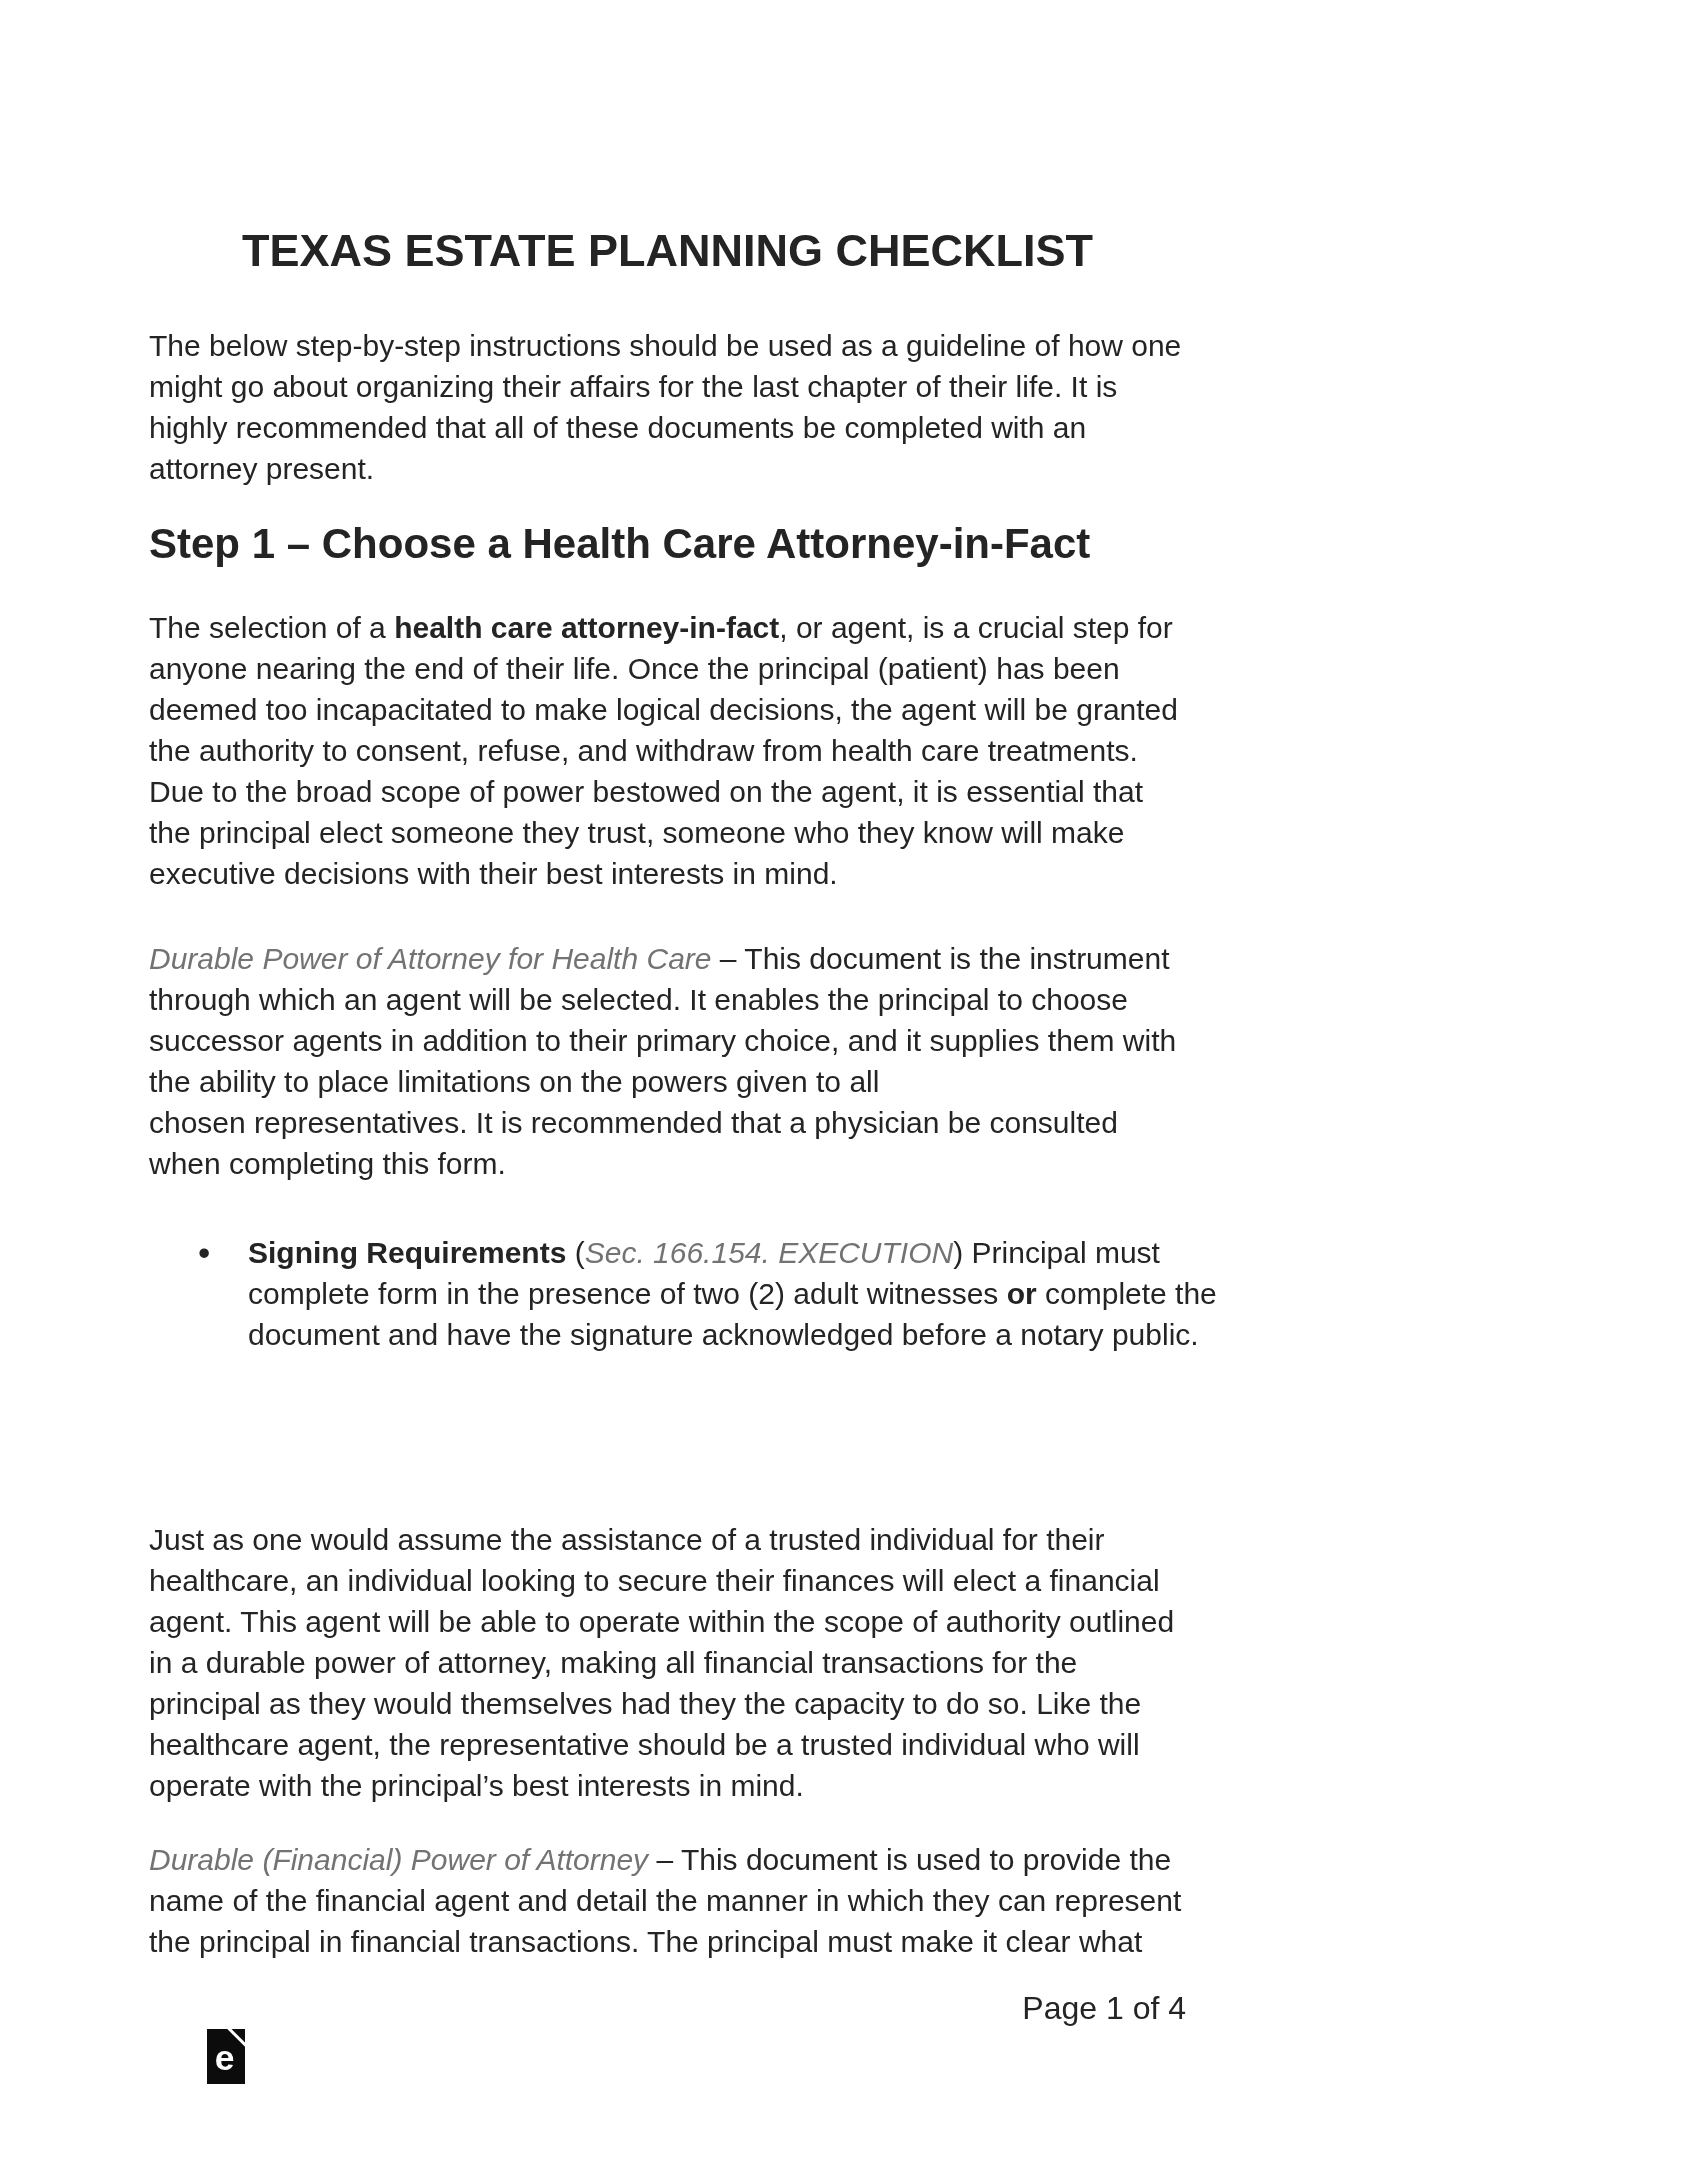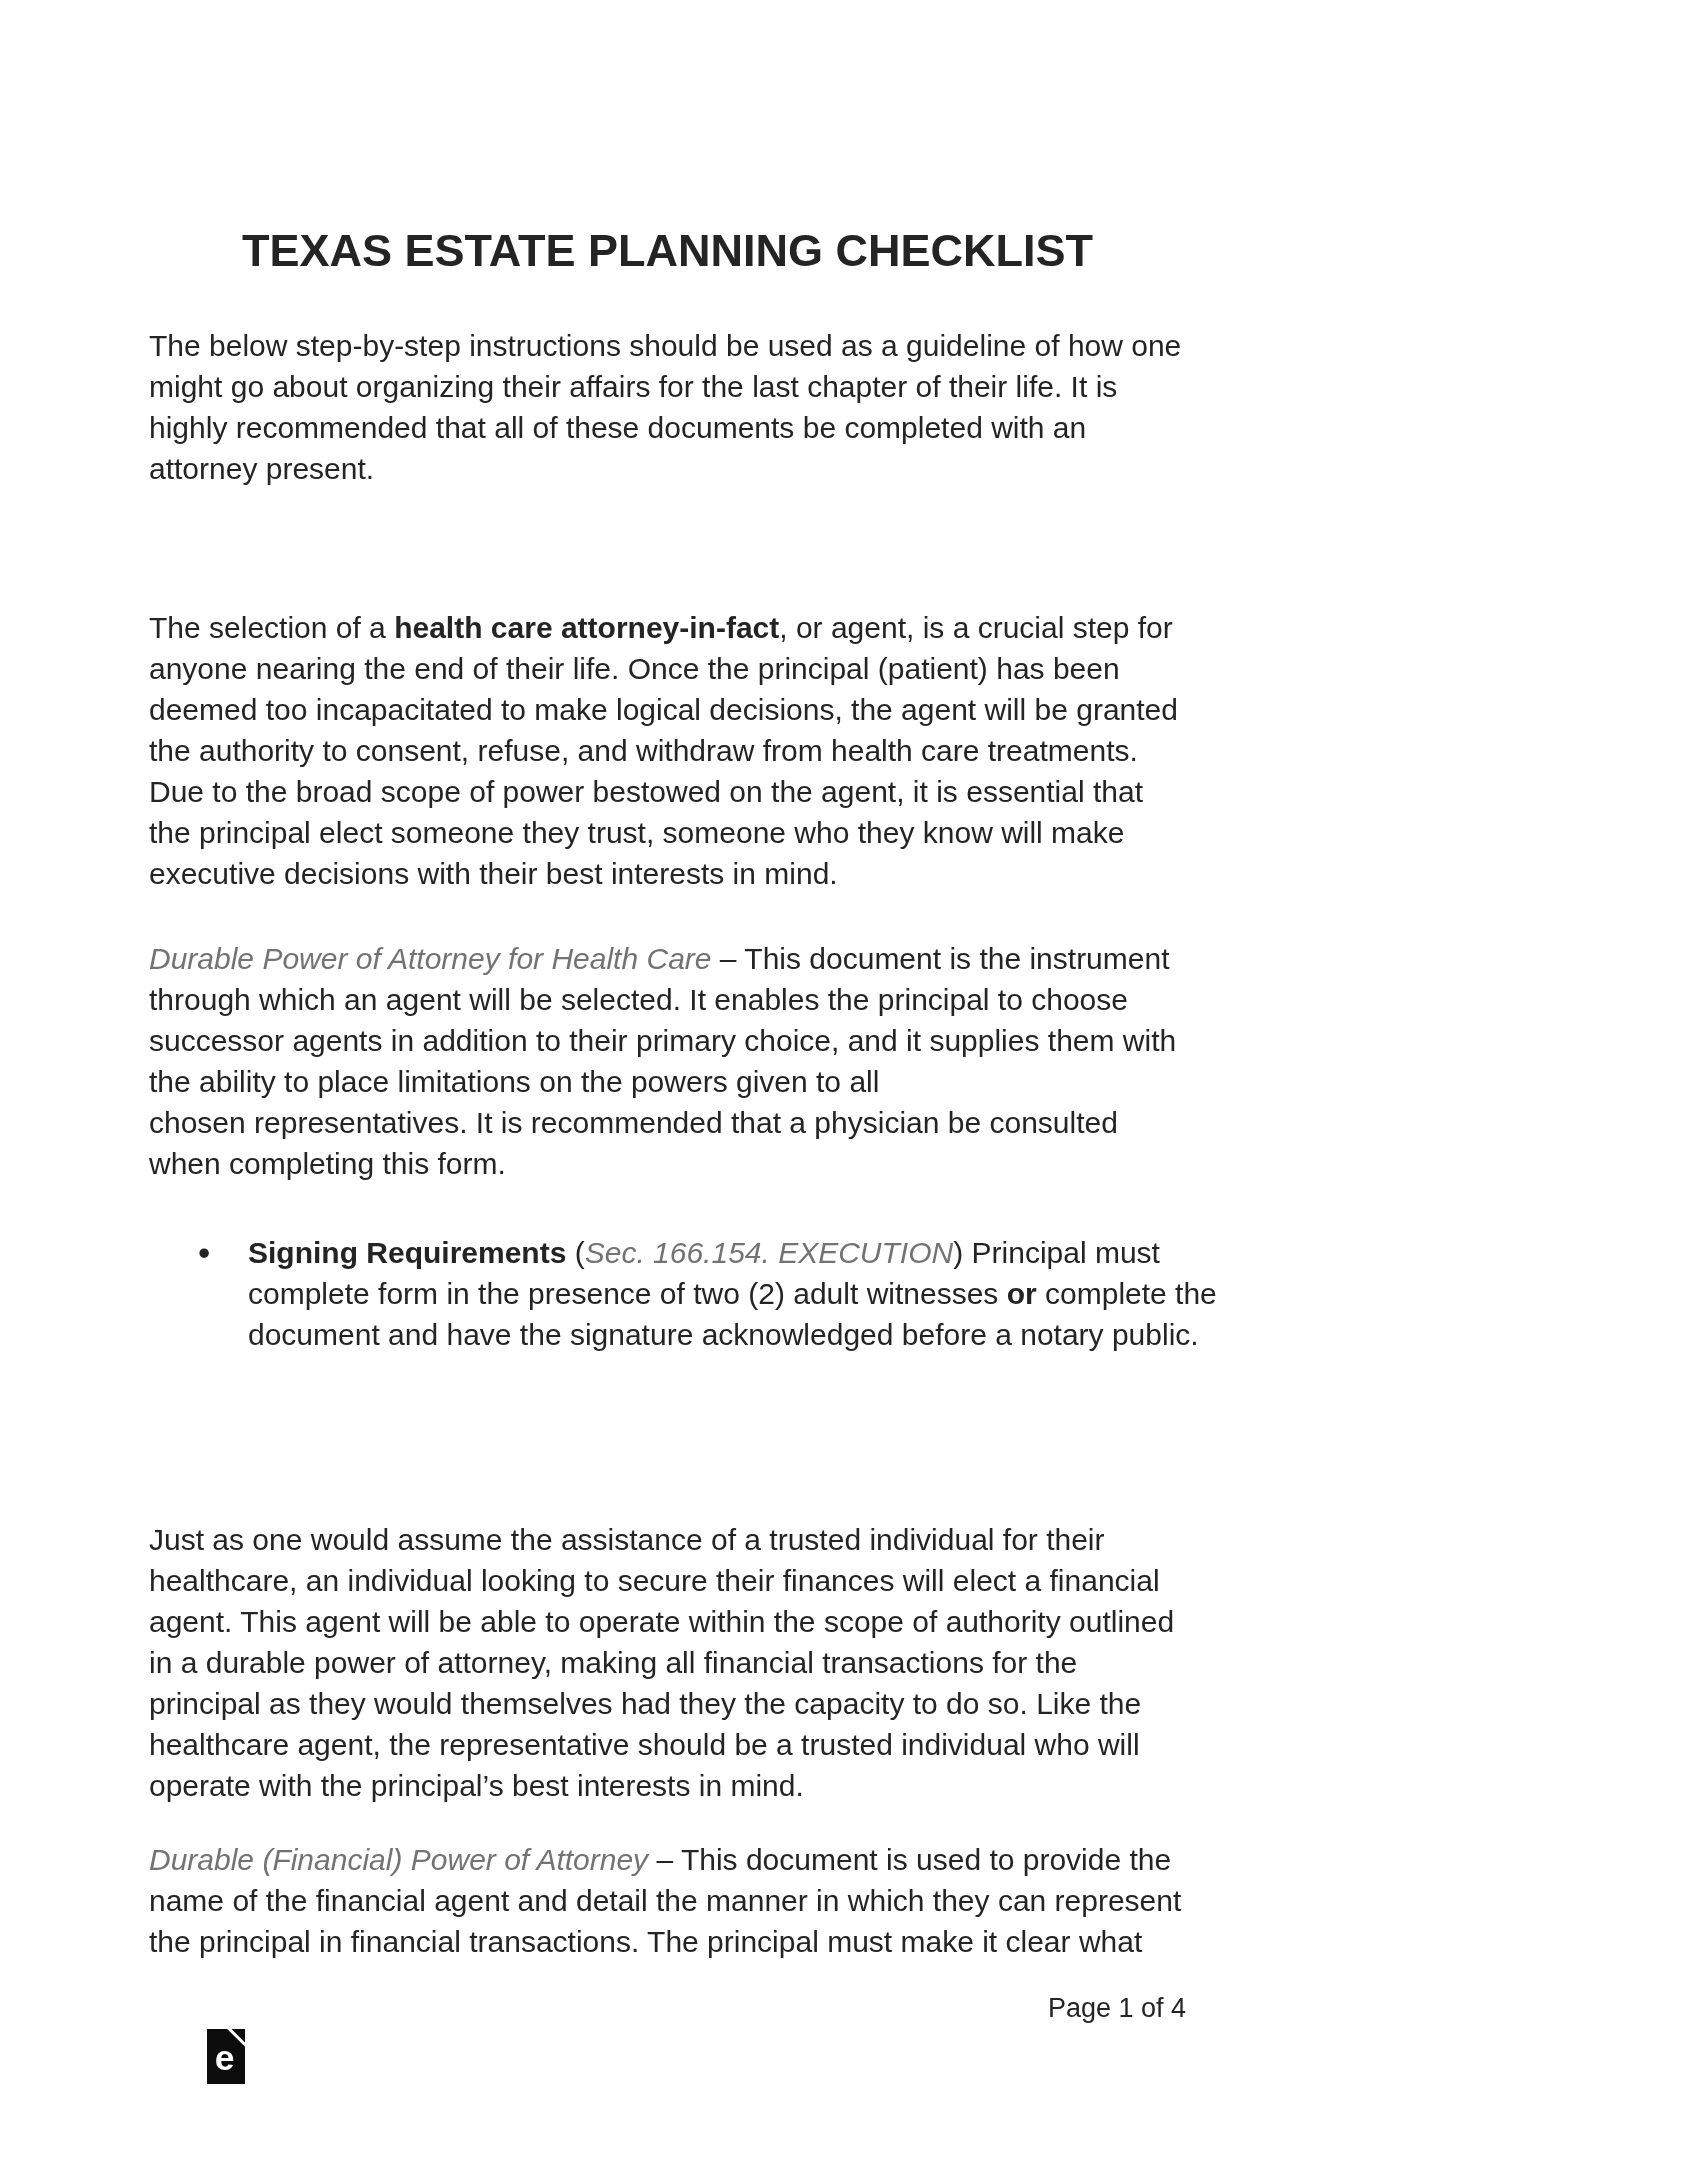--- a/index.html
+++ b/index.html
@@ -33,41 +33,42 @@
   a.doclink { color:#737373; text-decoration:none; cursor:pointer;font-style:italic; }
 
   .bullet-marker {
     position:absolute; left:198px; top:1232px;
     font-size:35px; line-height:41px;
   }
   .bullet-text { left:248px; top:1232px; }
 
   .page-num {
     position:absolute; top:1992px; right:149px;
-    font-size:27px; line-height:32px;
+    font-size:32px; line-height:32px;
     white-space:pre;
   }
   .logo {
     position:absolute; left:207px; top:2029px;
     width:38px; height:55px;
     display:block;
   }
 </style>
 </head>
 <body>
 
 <div class="page">
 
   <div class="doc-title">TEXAS ESTATE PLANNING CHECKLIST</div>
 
   <div class="para" style="top:325px;"><span>The below step-by-step instructions should be used as a guideline of how one
 might go about organizing their affairs for the last chapter of their life. It is
 highly recommended that all of these documents be completed with an
 attorney present.</span></div>
 
+  <div class="heading" style="top:519px;">Step 1 – Choose a Health Care Attorney-in-Fact</div>
 
   <div class="para" style="top:607px;"><span>The selection of a </span><span class="bold">health care attorney-in-fact</span><span>, or agent, is a crucial step for
 anyone nearing the end of their life. Once the principal (patient) has been
 deemed too incapacitated to make logical decisions, the agent will be granted
 the authority to consent, refuse, and withdraw from health care treatments.
 Due to the broad scope of power bestowed on the agent, it is essential that
 the principal elect someone they trust, someone who they know will make
 executive decisions with their best interests in mind.</span></div>
 
   <div class="para" style="top:938px;"><a class="doclink">Durable Power of Attorney for Health Care</a><span> – This document is the instrument

